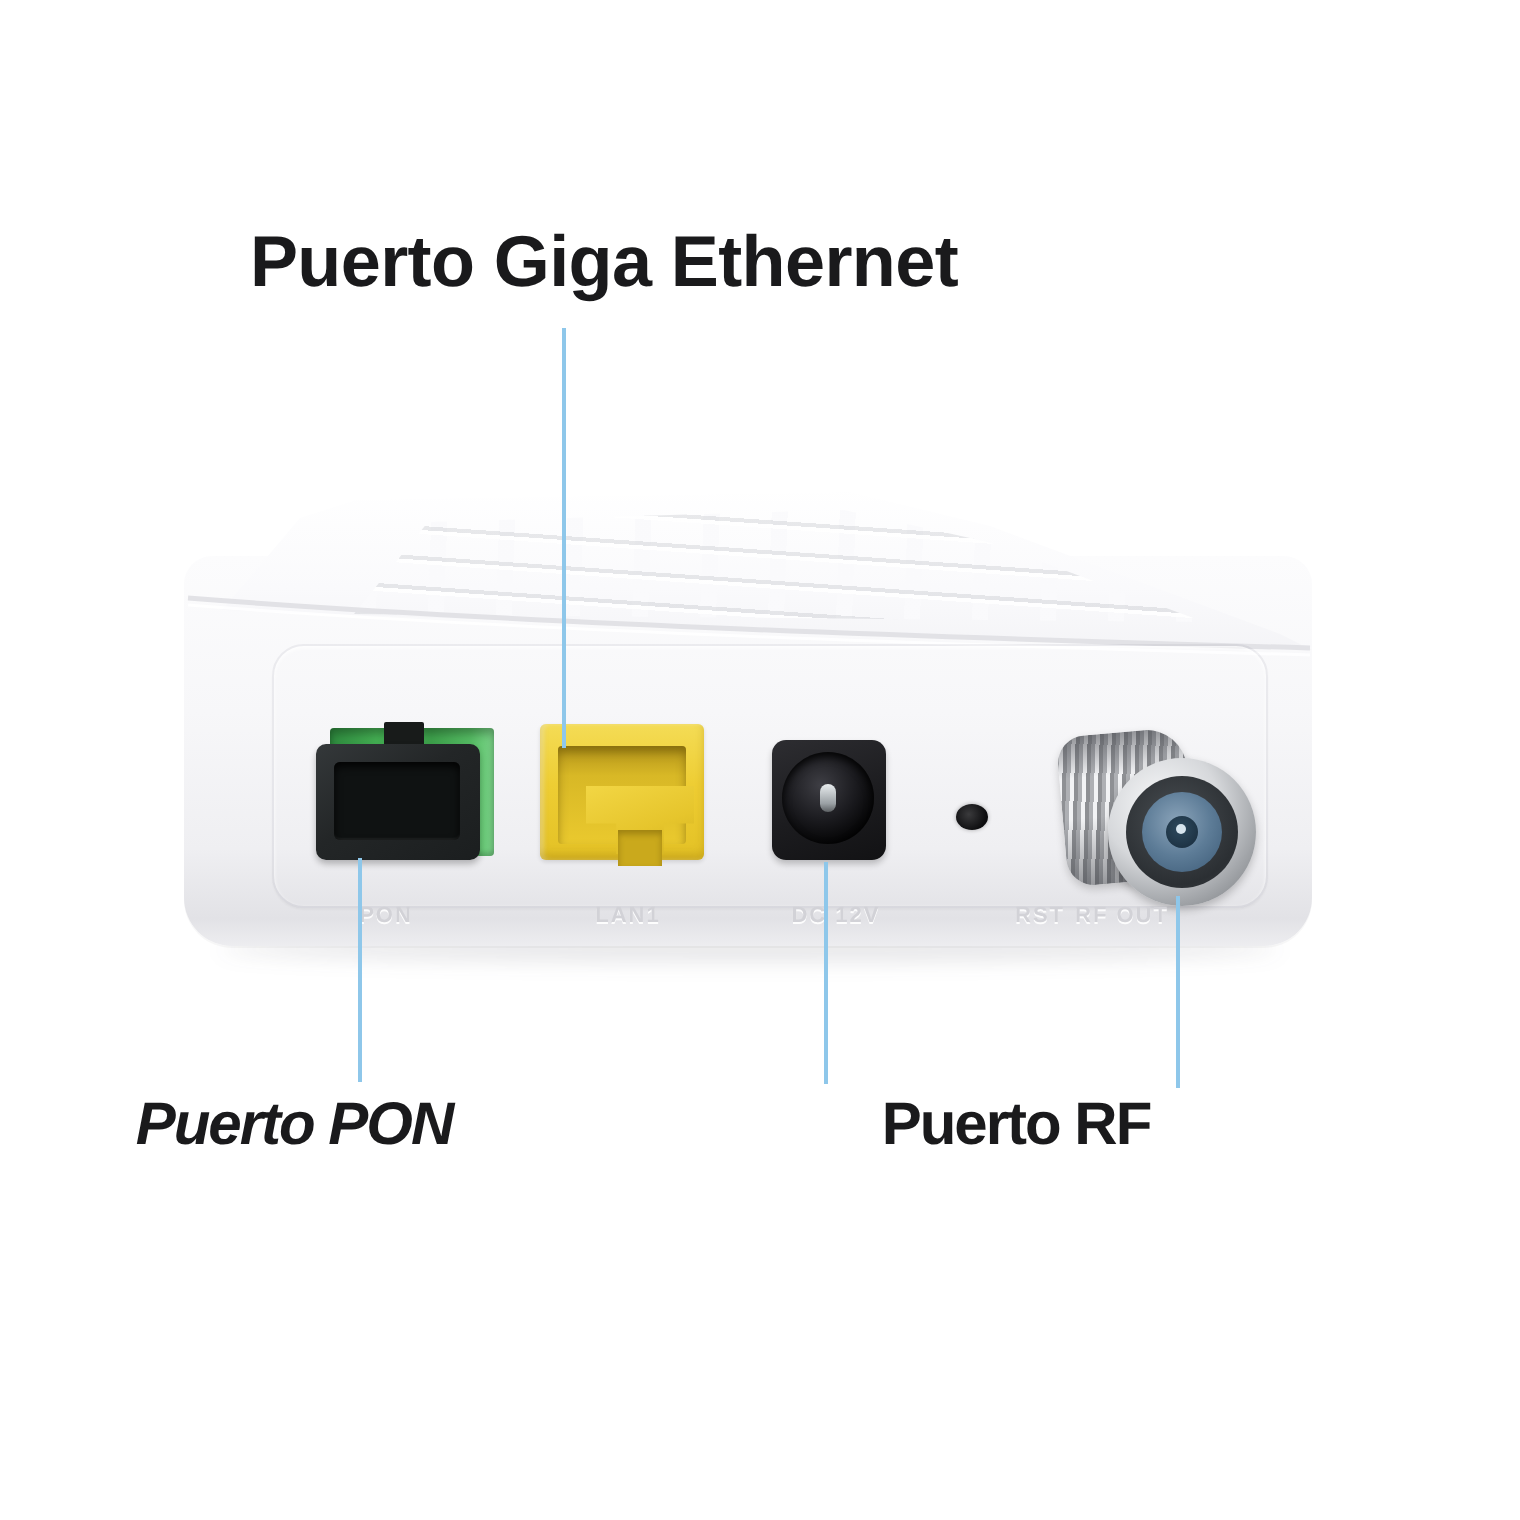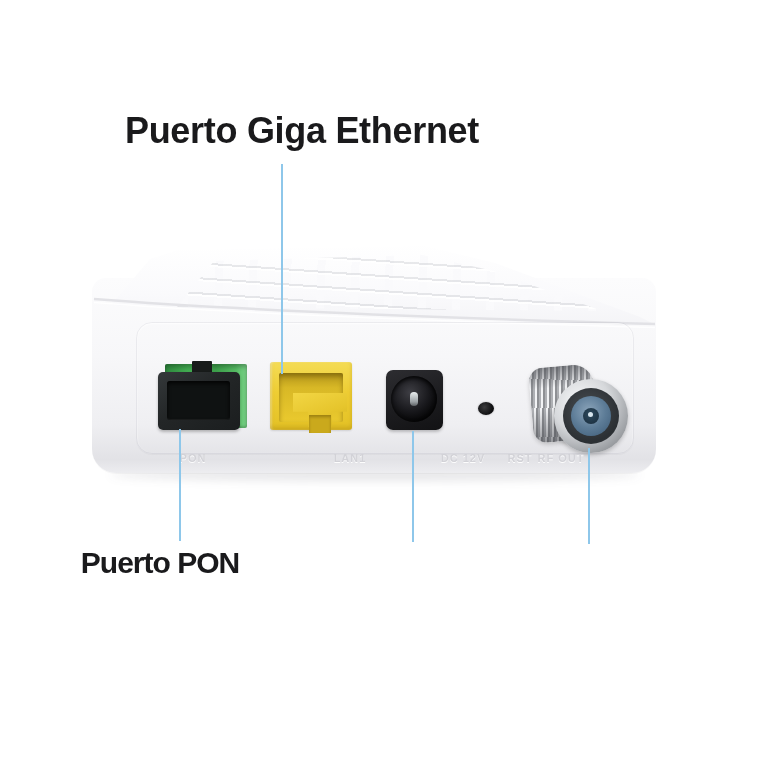--- a/index.html
+++ b/index.html
@@ -9,21 +9,21 @@
   }
   .scene{position:absolute;inset:0;}
 
   
   .callout{
     position:absolute;transform:translateX(-50%);
     font-weight:700;color:#1a1a1c;white-space:nowrap;
   }
   .callout.top{font-size:36px;letter-spacing:-0.3px;top:110px;left:302px;}
   .callout.bottom{font-size:30px;letter-spacing:-1px;top:546px;}
-  #lbl-pon{left:160px;}
+  #lbl-pon{left:147px;font-style:italic;}
   #lbl-ac{left:355px;}
   #lbl-rf{left:508px;}
 
   
   .leader{position:absolute;width:2px;background:#8ec7ea;z-index:60;}
   #line-eth{left:281px;top:164px;height:210px;}
   #line-pon{left:179px;top:429px;height:112px;}
   #line-ac{left:412px;top:431px;height:111px;}
   #line-rf{left:588px;top:448px;height:96px;}
 
@@ -157,22 +157,22 @@
     background:#d7e5ee;
   }
 
   
   .port-name{
     position:absolute;transform:translateX(-50%);top:452px;z-index:25;
     font-size:11px;font-weight:700;letter-spacing:1px;color:#d2d2d7;
     text-shadow:0 1px 0 rgba(255,255,255,0.9);white-space:nowrap;
   }
   #pn-pon{left:193px;}
-  #pn-lan{left:314px;margin-left:36px;}
-  #pn-dc{left:418px;margin-left:45px;}
+  #pn-lan{left:314px;}
+  #pn-dc{left:418px;}
   #pn-rst{left:484px;margin-left:36px;}
   #pn-rf{left:561px;}
 
   .label-layer{position:absolute;inset:0;z-index:70;}
 </style>
 </head>
 <body>
 
 <div class="scene">
 
@@ -230,15 +230,16 @@
   <span class="port-name" id="pn-rf">RF OUT</span>
 
   <div class="leader" id="line-eth"></div>
   <div class="leader" id="line-pon"></div>
   <div class="leader" id="line-ac"></div>
   <div class="leader" id="line-rf"></div>
 
   <div class="label-layer">
     <div class="callout top">Puerto Giga Ethernet</div>
     <div class="callout bottom" id="lbl-pon">Puerto PON</div>
+    <div class="callout bottom" id="lbl-rf">Puerto RF</div>
   </div>
 
 </div>
 
 </body></html>

